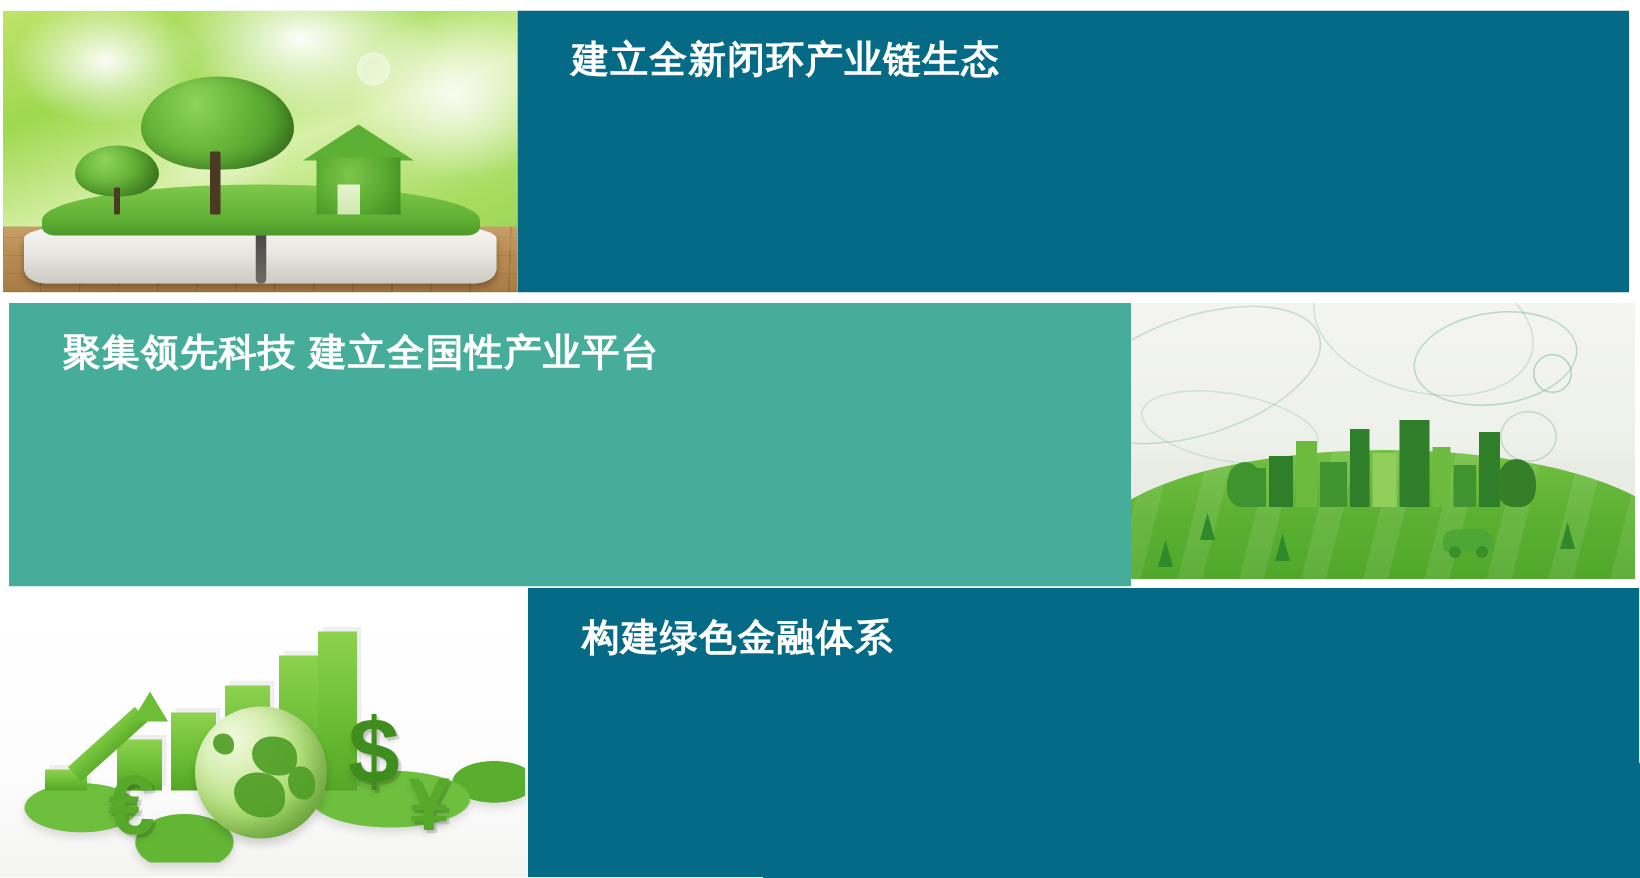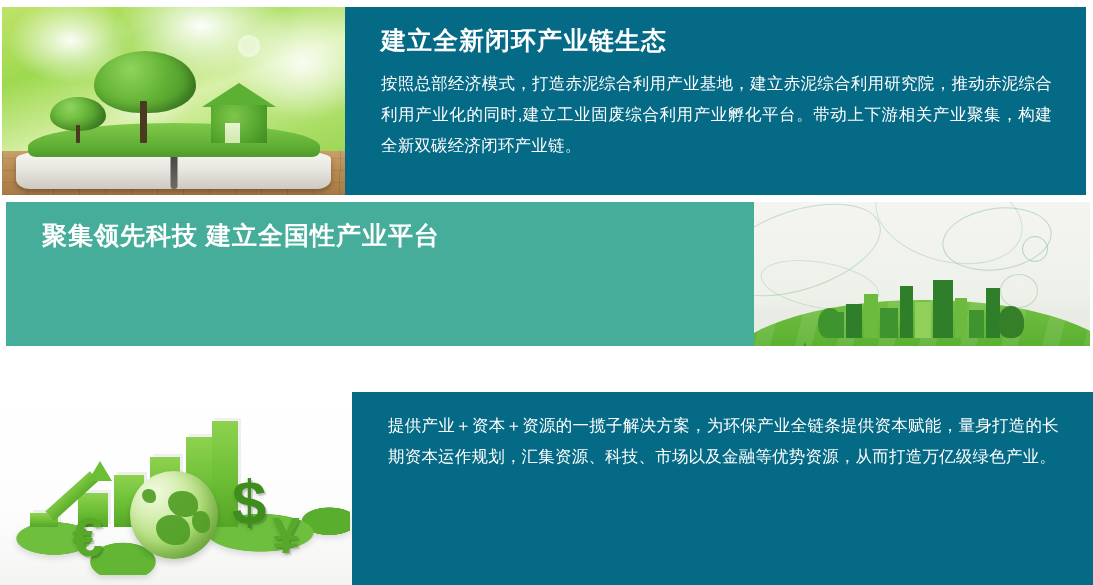--- a/index.html
+++ b/index.html
@@ -21,21 +21,21 @@
   }
 
   
   .row {
     position: absolute;
     display: flex;
     overflow: hidden;
   }
 
   .row-1 { left: 2px;  top: 7px;   width: 1084px; height: 188px; }
-  .row-2 { left: 6px;  top: 202px; width: 1084px; height: 144px; }
+  .row-2 { left: 6px;  top: 202px; width: 1084px; height: 189px; }
   .row-3 { left: 0px;  top: 392px; width: 1093px; height: 193px; }
 
   
   .text-block {
     flex: 1 1 auto;
     padding: 18px 34px 10px 36px;
     display: flex;
     flex-direction: column;
     justify-content: flex-start;
   }
@@ -305,21 +305,20 @@
       </div>
       <div class="eco-house">
         <div class="roof"></div>
         <div class="walls"></div>
         <div class="door"></div>
       </div>
     </div>
 
     <div class="text-block teal">
       <h2 class="panel-title">建立全新闭环产业链生态</h2>
-      <p class="panel-body">按照总部经济模式，打造赤泥综合利用产业基地，建立赤泥综合利用研究院，推动赤泥综合利用产业化的同时,建立工业固废综合利用产业孵化平台。带动上下游相关产业聚集，构建全新双碳经济闭环产业链。</p>
     </div>
 
   </section>
 
   <section class="row row-2">
 
     <div class="text-block green">
       <h2 class="panel-title">聚集领先科技 建立全国性产业平台</h2>
     </div>
 
@@ -381,18 +380,18 @@
         <div class="land g-l3"></div>
         <div class="land g-l4"></div>
       </div>
 
       <div class="fin-sym sym-euro">€</div>
       <div class="fin-sym sym-dollar">$</div>
       <div class="fin-sym sym-yen">¥</div>
     </div>
 
     <div class="text-block teal">
-      <p class="panel-body">提供产业＋资本＋资源的一揽子解决方案，为环保产业全链条提供资本赋能，量身打造的长期资本运作规划，汇集资源、科技、市场以及金融等优势资源，从而打造万亿级绿色产业。</p>
+      <h2 class="panel-title">构建绿色金融体系</h2>
     </div>
 
   </section>
 
 </div>
 
 </body></html>

